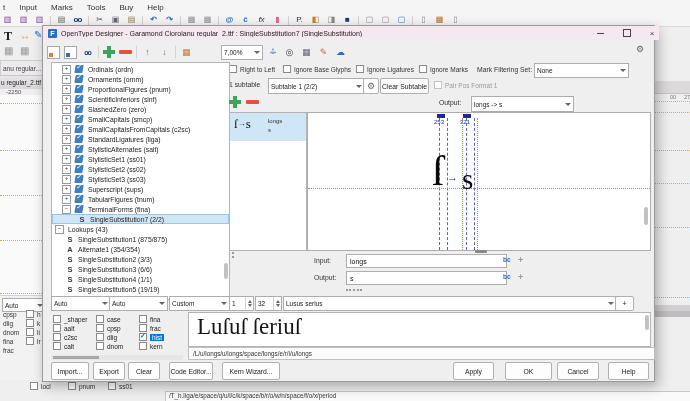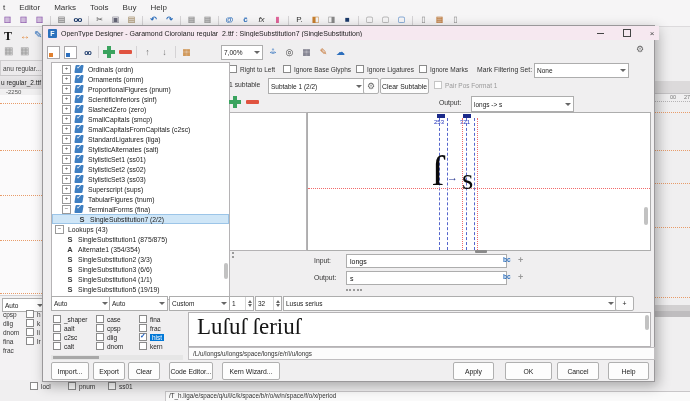--- a/index.html
+++ b/index.html
@@ -112,21 +112,21 @@
     font-size:6.3px;color:#333;display:flex;align-items:center;padding-left:4px;overflow:hidden;white-space:nowrap;}
   .gear{font-size:9px;color:#666;line-height:10px;}
 </style>
 </head>
 <body>
 
 <div class="screen">
 
   <div class="menubar abs">
     <span>t</span>
-    <span>Editor</span>
+    <span>Input</span>
     <span>Marks</span>
     <span>Tools</span>
     <span>Buy</span>
     <span>Help</span>
   </div>
 
   <div class="toolbar abs">
     <span class="ti" style="color:#7b3fa0">▥</span>
     <span class="ti" style="color:#7b3fa0">▥</span>
     <span class="ti" style="color:#7b3fa0">▥</span>
@@ -478,20 +478,25 @@
     <span class="plusbar abs" style="left:186px;top:70px;width:13px;height:13px"></span>
     <span class="minusbar abs" style="left:203px;top:74px"></span>
     <span class="iolabel abs" style="left:396px;top:73px">Output:</span>
     <div class="combo abs" style="left:428px;top:70px;width:97px;height:14px">
       <span>longs -&gt; s</span>
         <span class="ca"></span>
       </div>
 
     
     <div class="sublist abs">
+      <div class="srow sel" style="top:0">
+        <span class="sglyph"><span>ſ</span><span class="ar">→</span><span>s</span></span>
+        <span class="slab" style="top:5px">longs</span>
+        <span class="slab" style="top:14px">s</span>
+      </div>
     </div>
 
     
     <div class="canvas abs">
       <div class="marker" style="left:129px"></div>
       <div class="marker" style="left:155px"></div>
       <span class="mnum" style="left:126px">253</span>
       <span class="mnum" style="left:152px">321</span>
       <div class="vblue" style="left:131px"></div>
       <div class="vblue" style="left:139px"></div>

